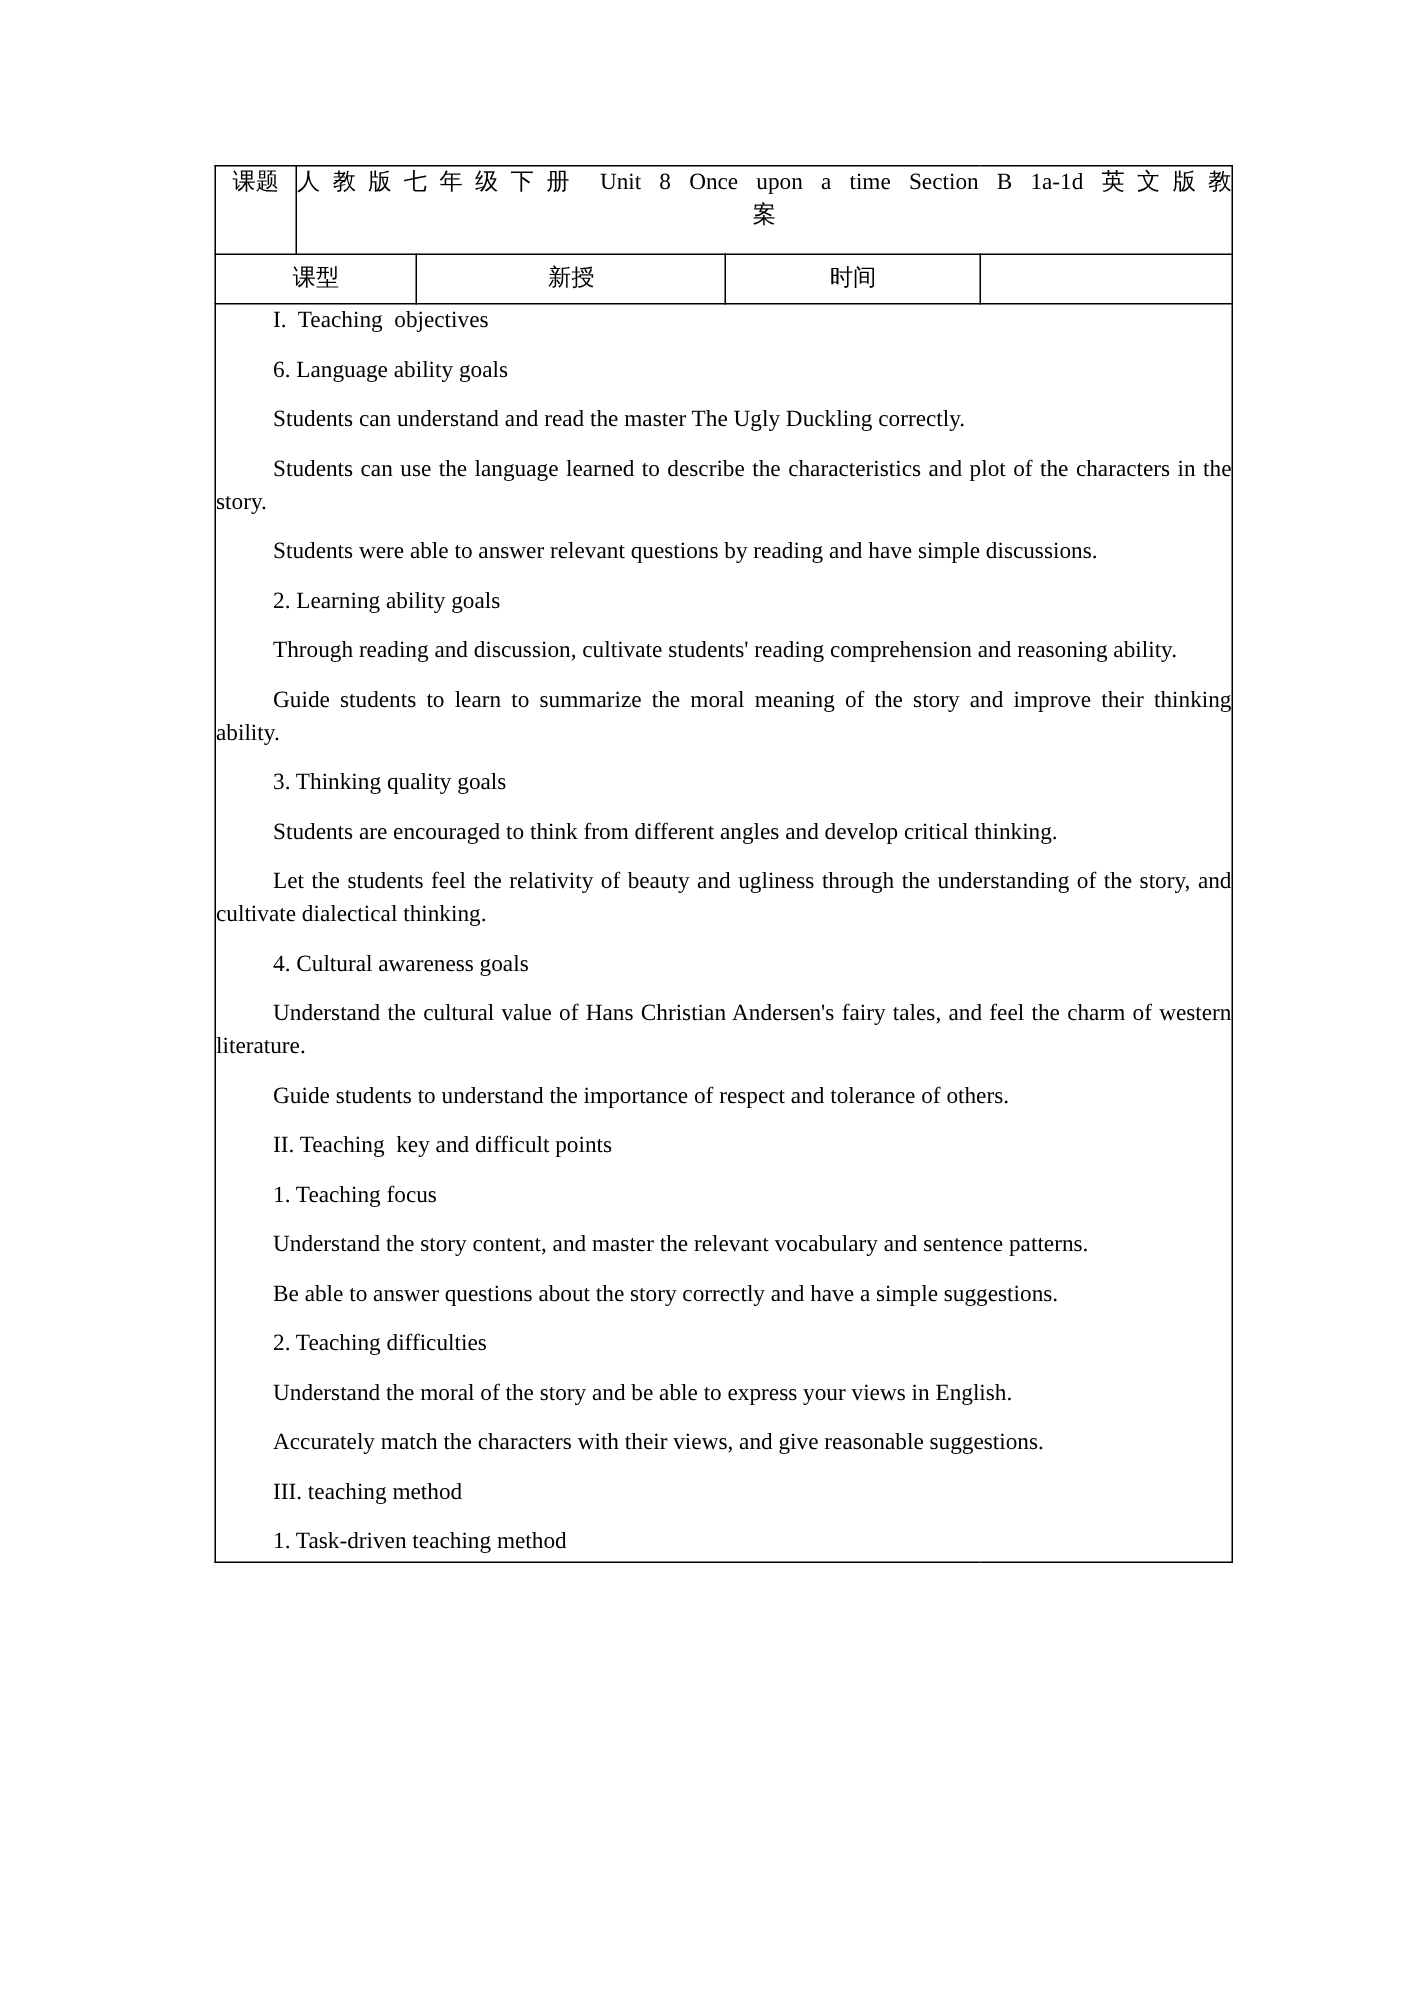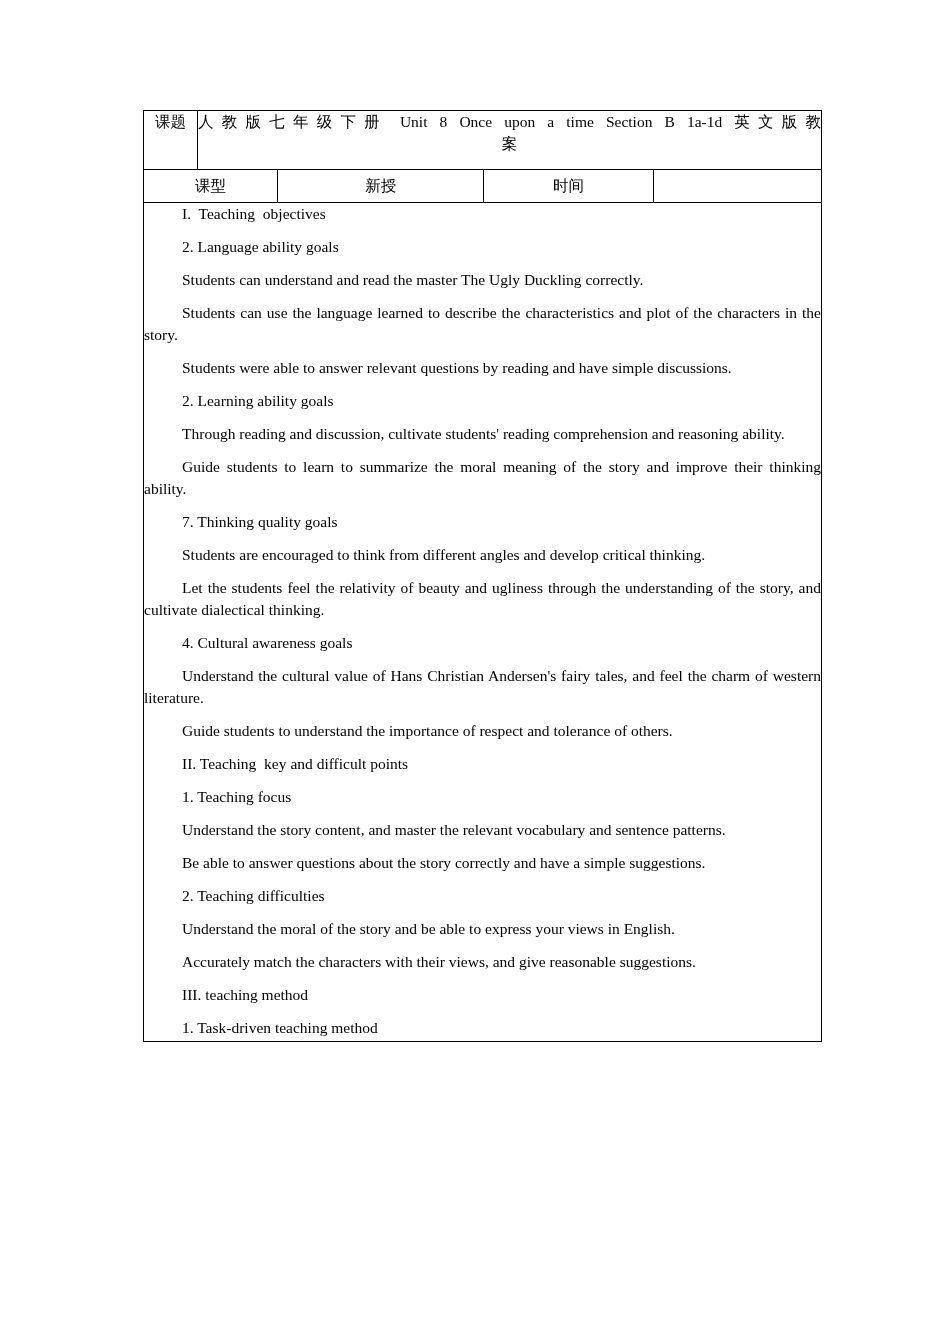--- a/index.html
+++ b/index.html
@@ -125,28 +125,28 @@
         <td class="c-w1" colspan="2">课型</td>
         <td class="c-w2">新授</td>
         <td class="c-w3">时间</td>
         <td class="c-w4"></td>
       </tr>
 
 
       <tr>
         <td class="cell-body" colspan="5" id="body-cell">
             <p class="para">I.  Teaching  objectives</p>
-            <p class="para">2. Language ability goals</p>
+            <p class="para">6. Language ability goals</p>
             <p class="para">Students can understand and read the master The Ugly Duckling correctly.</p>
             <p class="para">Students can use the language learned to describe the characteristics and plot of the characters in the story.</p>
             <p class="para">Students were able to answer relevant questions by reading and have simple discussions.</p>
             <p class="para">2. Learning ability goals</p>
             <p class="para">Through reading and discussion, cultivate students' reading comprehension and reasoning ability.</p>
             <p class="para">Guide students to learn to summarize the moral meaning of the story and improve their thinking ability.</p>
-            <p class="para">7. Thinking quality goals</p>
+            <p class="para">3. Thinking quality goals</p>
             <p class="para">Students are encouraged to think from different angles and develop critical thinking.</p>
             <p class="para">Let the students feel the relativity of beauty and ugliness through the understanding of the story, and cultivate dialectical thinking.</p>
             <p class="para">4. Cultural awareness goals</p>
             <p class="para">Understand the cultural value of Hans Christian Andersen's fairy tales, and feel the charm of western literature.</p>
             <p class="para">Guide students to understand the importance of respect and tolerance of others.</p>
             <p class="para">II. Teaching  key and difficult points</p>
             <p class="para">1. Teaching focus</p>
             <p class="para">Understand the story content, and master the relevant vocabulary and sentence patterns.</p>
             <p class="para">Be able to answer questions about the story correctly and have a simple suggestions.</p>
             <p class="para">2. Teaching difficulties</p>

